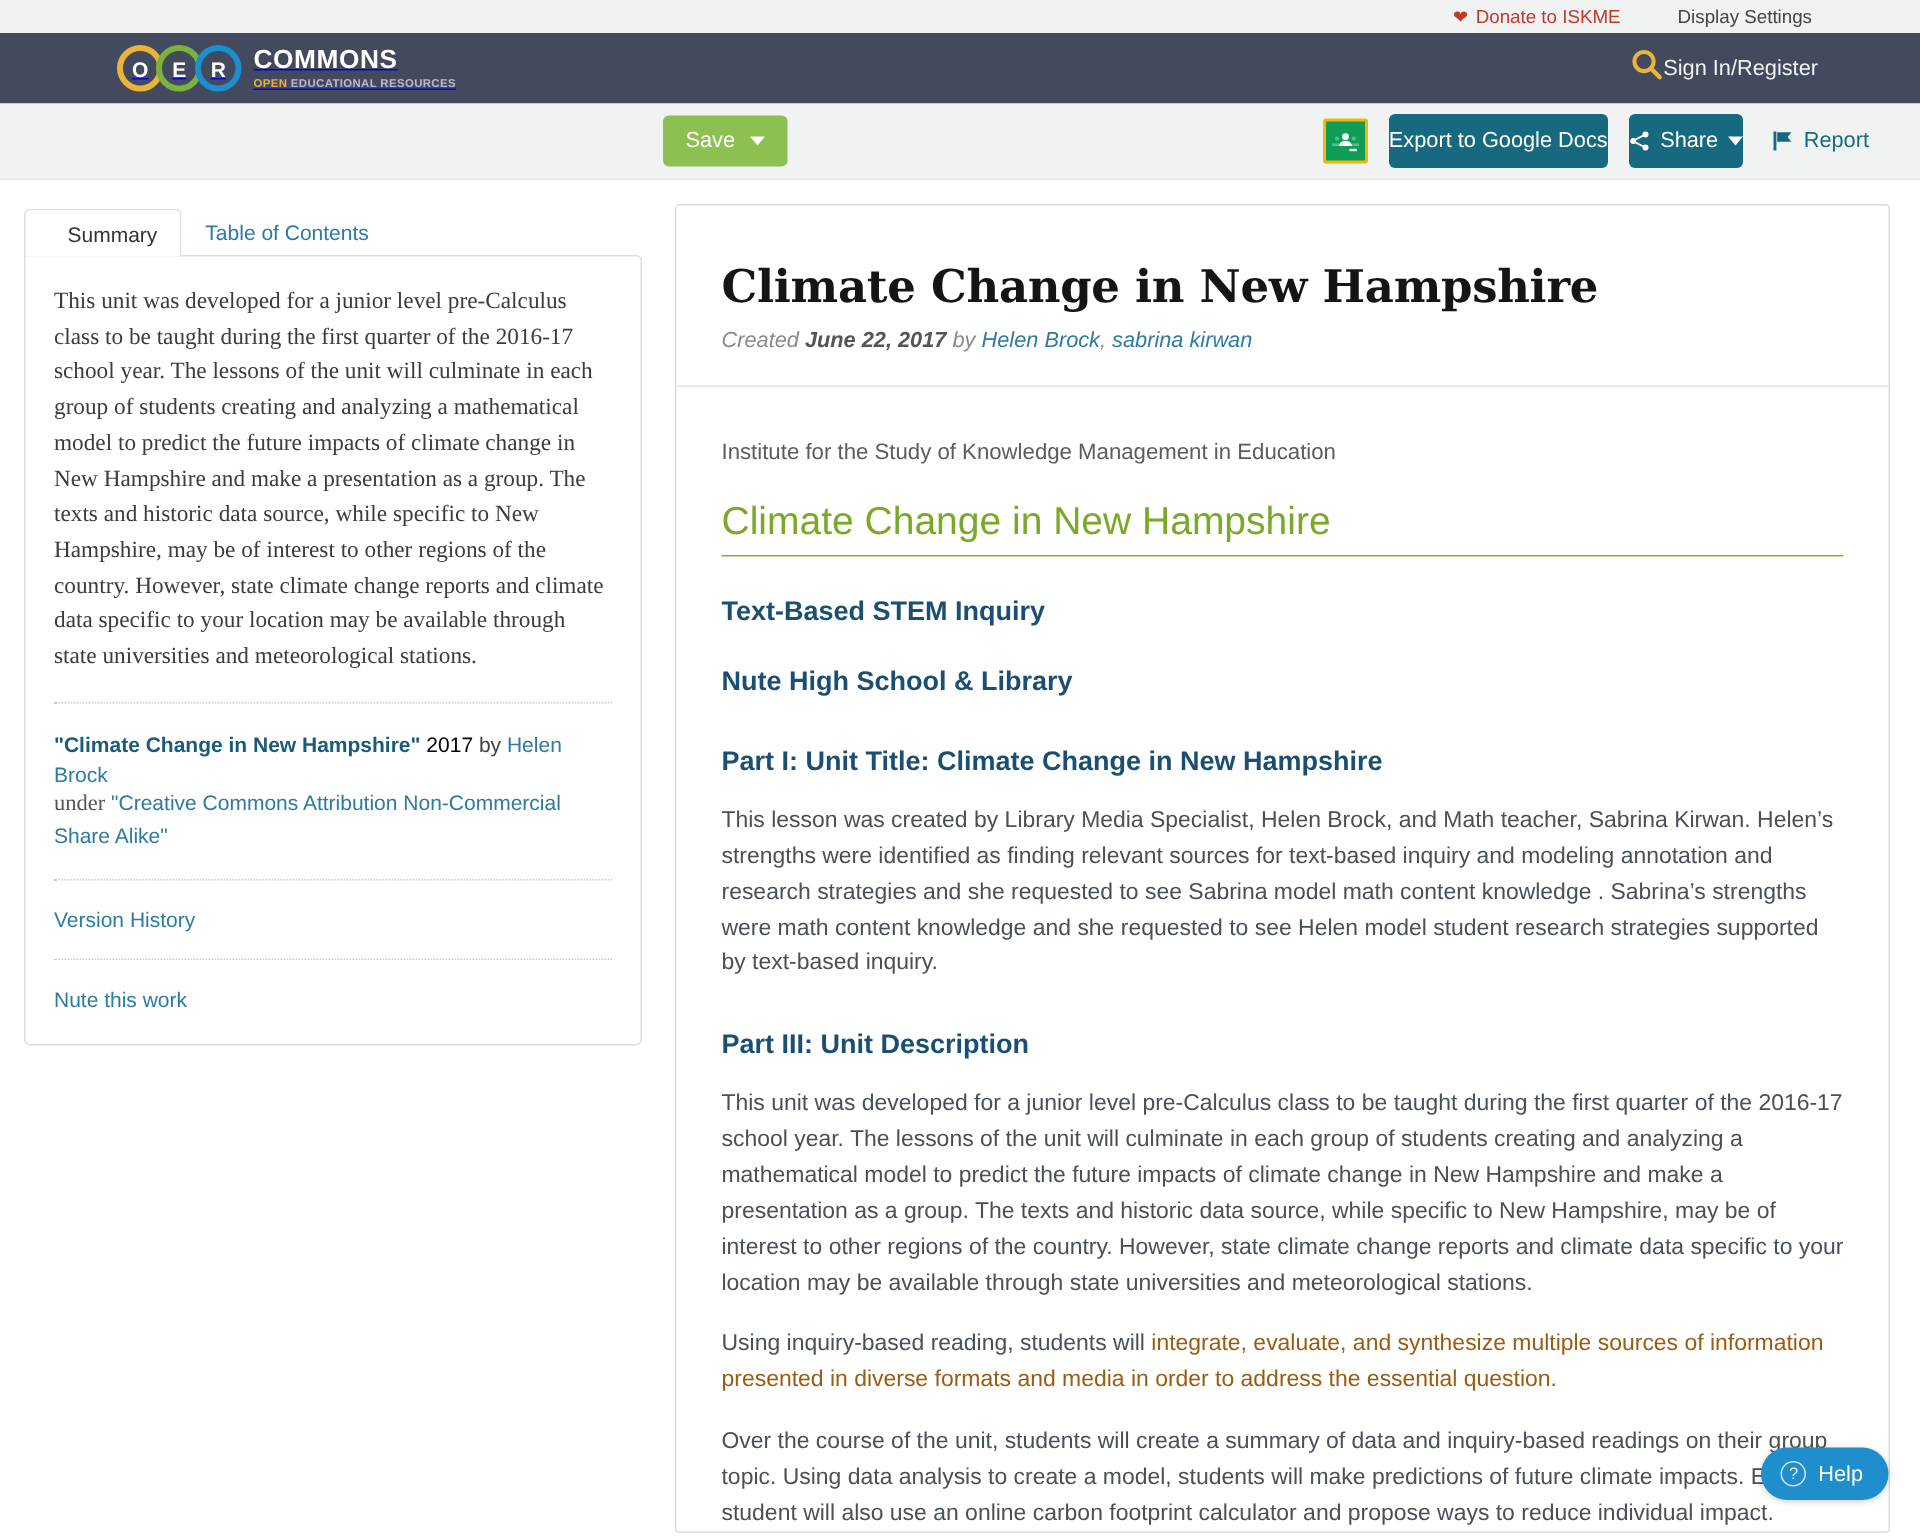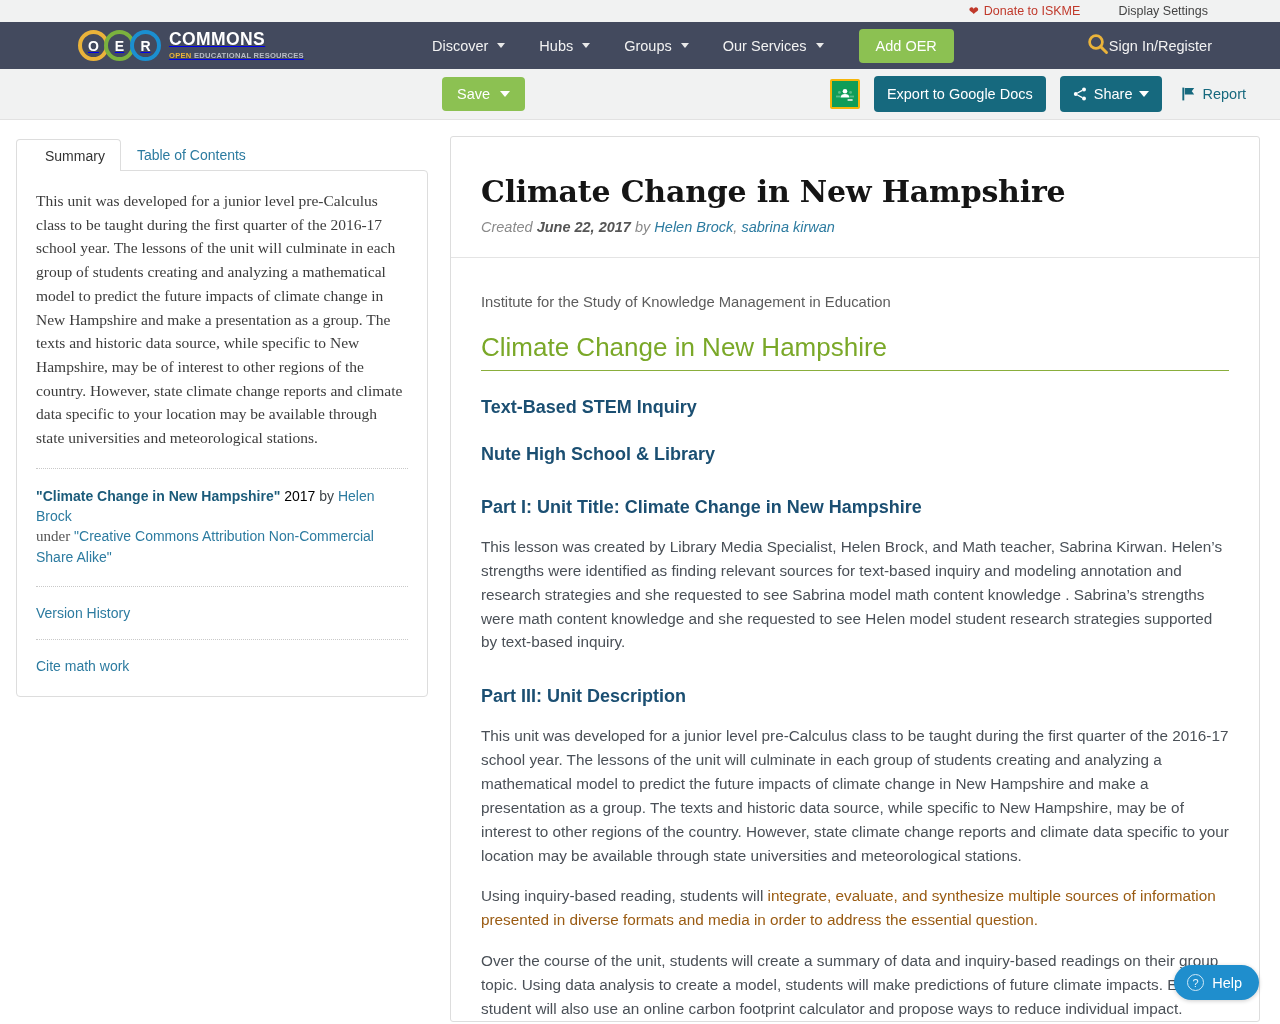--- a/index.html
+++ b/index.html
@@ -79,21 +79,21 @@
     width:0;height:0;border-left:5px solid transparent;border-right:5px solid transparent;
     border-top:6px solid #fff;
   }
   .action-right{ position:absolute; right:34px; display:flex; align-items:center; gap:14px; }
   .classroom-icon{
     width:30px;height:30px;border:2px solid #f5b50a;background:#0f9d58;
     display:flex;align-items:center;justify-content:center;border-radius:2px;
   }
   .btn-teal{
     background:#16697e; color:#fff; border:none; border-radius:4px;
-    font-size:14.5px; padding:10px 13px; cursor:pointer; font-family:inherit;
+    font-size:14.5px; padding:10px 0; cursor:pointer; font-family:inherit;
     display:flex; align-items:center; gap:7px;
   }
   .report-link{
     color:#16697e; font-size:14.5px; text-decoration:none;
     display:flex; align-items:center; gap:7px; margin-left:6px;
   }
 
   
   .page{ display:flex; padding:16px 0 0 0; }
 
@@ -186,39 +186,20 @@
     </span>
     <span class="brand-text">
       <div class="brand-title">COMMONS</div>
       <div class="brand-sub">
         <span class="o">OPEN</span>
         <span class="rest">EDUCATIONAL RESOURCES</span>
       </div>
     </span>
   </a>
 
-  <div class="nav-items">
-    <a class="nav-item" href="#">
-      <span>Discover</span>
-      <i class="caret-down"></i>
-    </a>
-    <a class="nav-item" href="#">
-      <span>Hubs</span>
-      <i class="caret-down"></i>
-    </a>
-    <a class="nav-item" href="#">
-      <span>Groups</span>
-      <i class="caret-down"></i>
-    </a>
-    <a class="nav-item" href="#">
-      <span>Our Services</span>
-      <i class="caret-down"></i>
-    </a>
-    <button class="add-oer-btn">Add OER</button>
-  </div>
 
   <div class="nav-right">
     <span class="search-icon">
       <svg width="22" height="22" viewBox="0 0 22 22">
         <circle cx="9" cy="9" r="6.4" fill="none" stroke="#eab33a" stroke-width="2.7"></circle>
         <line x1="13.6" y1="13.6" x2="19.5" y2="19.5" stroke="#eab33a" stroke-width="2.9" stroke-linecap="round"></line>
       </svg>
     </span>
     <a class="signin-link" href="#">Sign In/Register</a>
   </div>
@@ -286,21 +267,21 @@
         <span class="under">under</span>
         <a href="#">"Creative Commons Attribution Non-Commercial Share Alike"</a>
       </div>
 
       <hr class="hr-dotted">
 
       <a class="side-link" href="#">Version History</a>
 
       <hr class="hr-dotted">
 
-      <a class="side-link" href="#">Cite math work</a>
+      <a class="side-link" href="#">Nute this work</a>
     </div>
   </div>
 
   <div class="content-card">
     <h1 class="doc-title">Climate Change in New Hampshire</h1>
     <div class="byline">
       <span>Created</span>
       <b>June 22, 2017</b>
       <span>by</span>
       <a href="#">Helen Brock</a><span>,</span>

